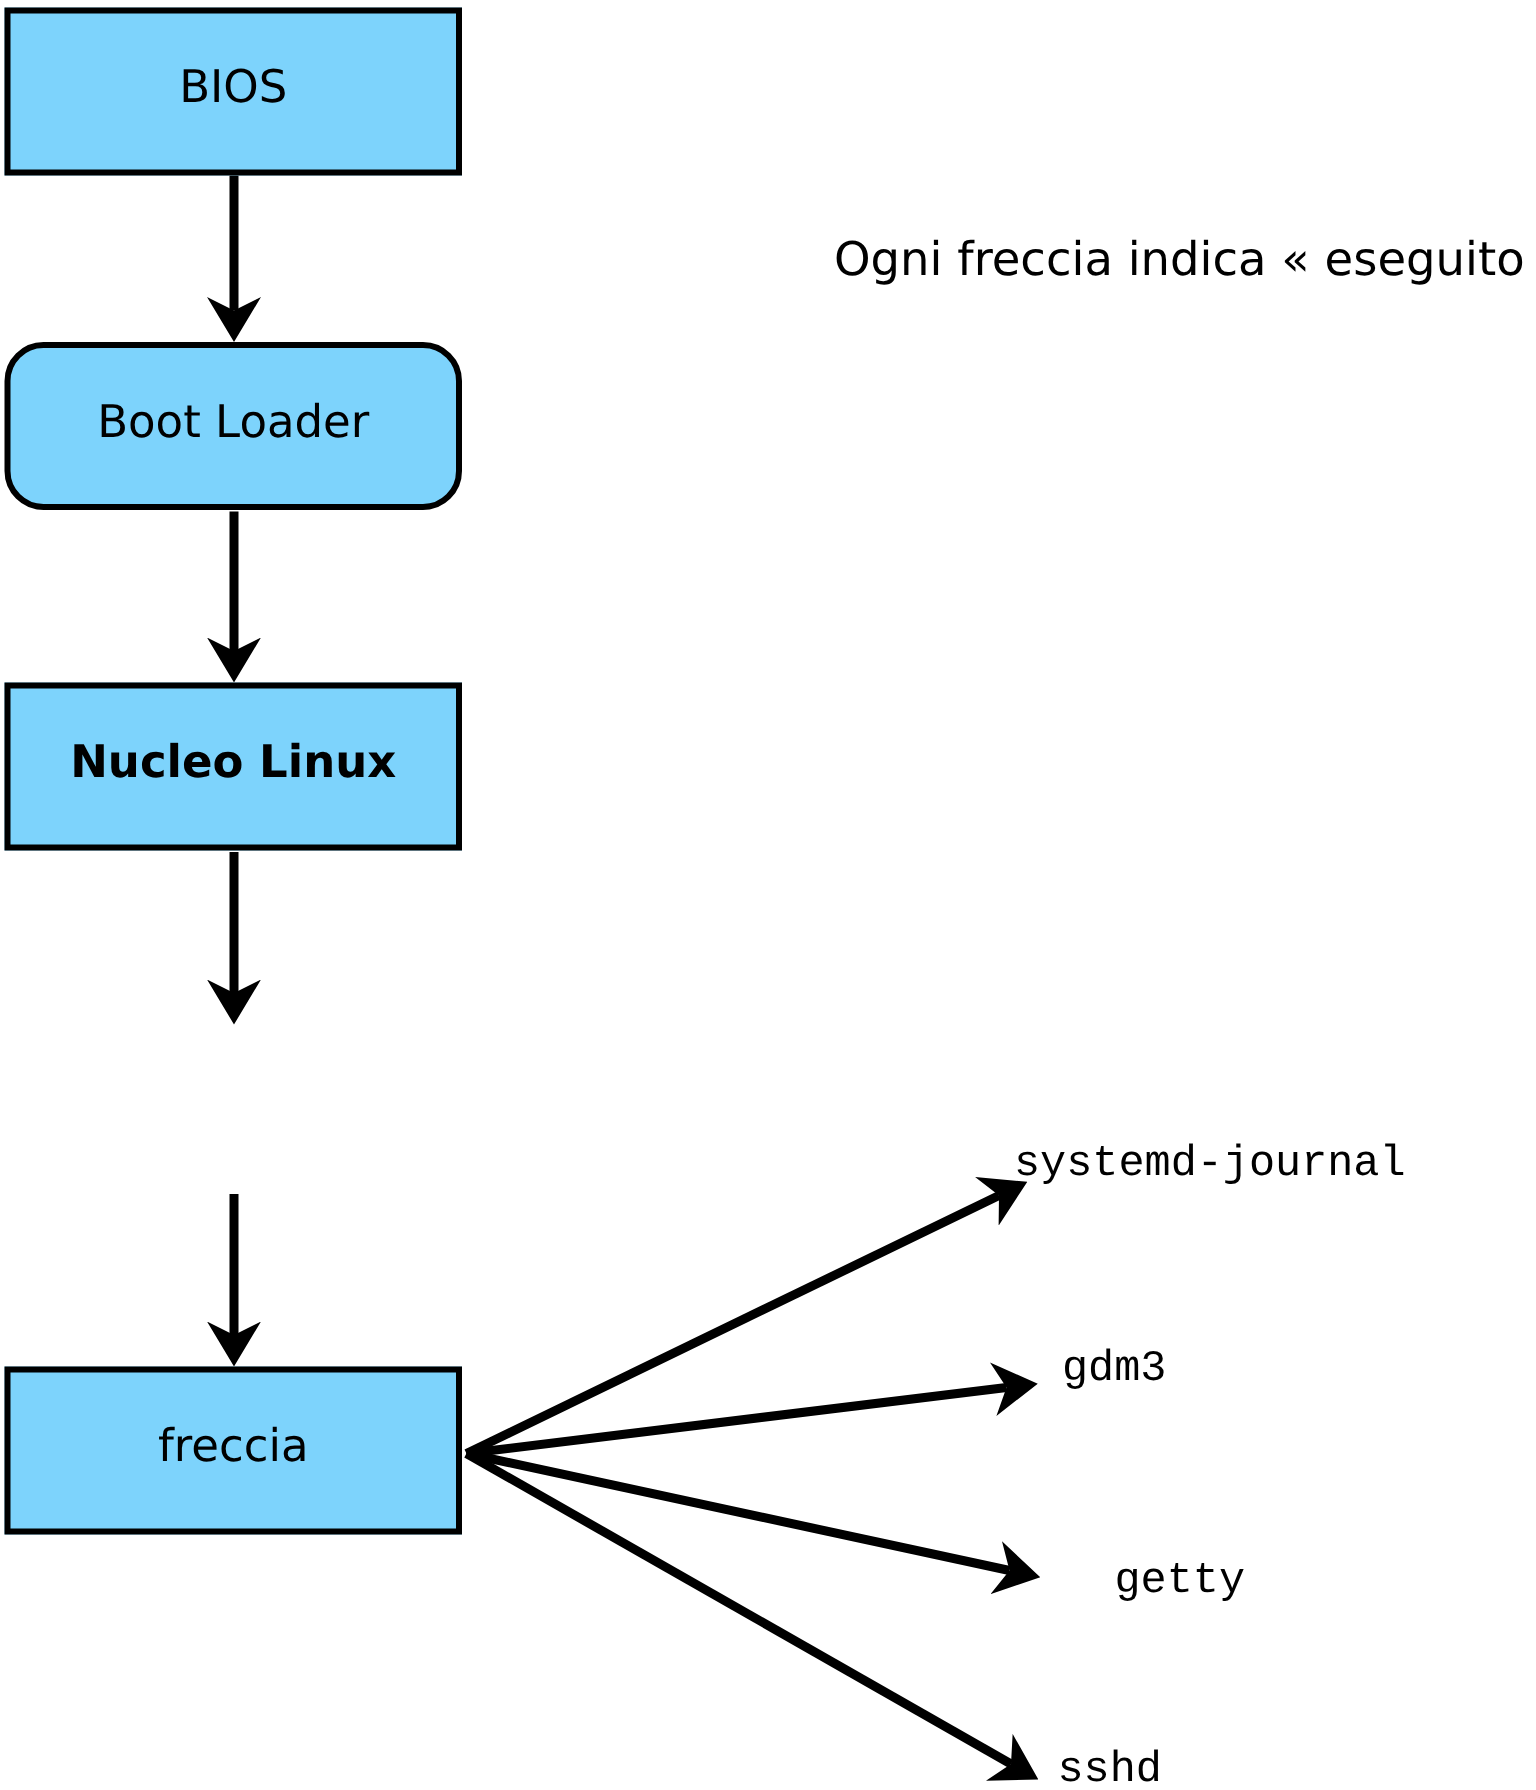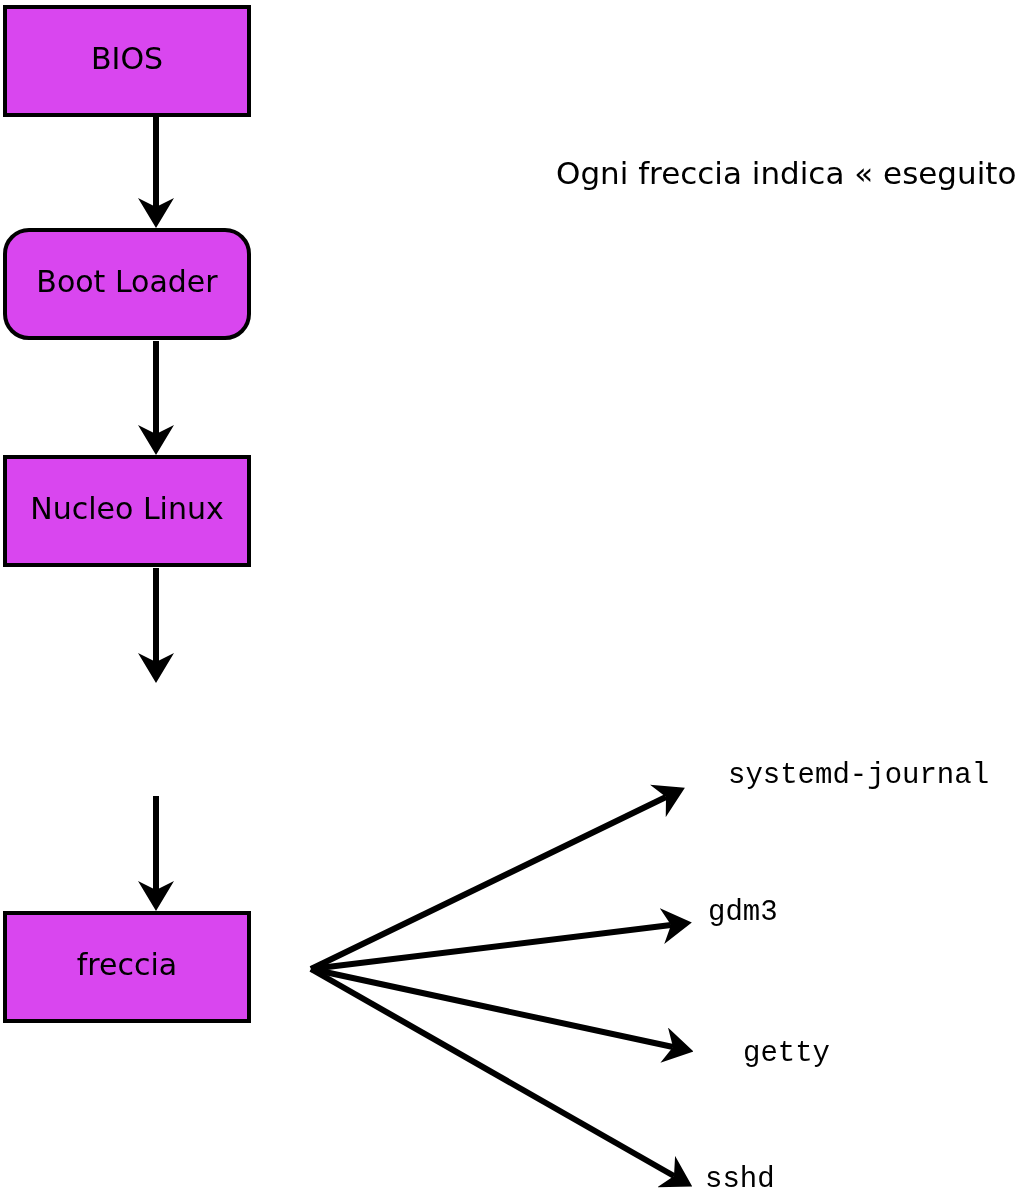--- a/index.html
+++ b/index.html
@@ -16,53 +16,53 @@
     overflow: hidden;
   }
   .arrow-layer {
     position: absolute; left: 0; top: 0;
     width: 1024px; height: 1193px;
     pointer-events: none;
   }
   .node {
     position: absolute;
     left: 3px;
-    width: 248px;
+    width: 305px;
     height: 112px;
     border: 4px solid #000000;
-    background: #d946ef;
+    background: #7dd3fc;
     display: flex;
     align-items: center;
     justify-content: center;
     font-size: 30px;
     color: #000000;
     padding-bottom: 6px;
   }
   .node-bios      { top: 5px;   }
   .node-bootldr   { top: 228px; border-radius: 26px; }
-  .node-kernel    { top: 455px; }
+  .node-kernel    { top: 455px; font-weight: bold; }
   .node-initramfs { top: 683px; }
   .node-systemd   { top: 911px; }
   .caption {
     position: absolute;
     left: 556px; top: 156px;
     font-size: 31px;
     white-space: nowrap;
     line-height: 1.1;
     color: #000000;
   }
   .svc {
     position: absolute;
     font-family: "Liberation Mono", "DejaVu Sans Mono", monospace;
     font-size: 29px;
     line-height: 1;
     white-space: nowrap;
     color: #000000;
   }
-  .svc-journal { left: 728px; top: 761px;  }
+  .svc-journal { left: 676px; top: 761px;  }
   .svc-gdm3    { left: 708px; top: 898px;  }
   .svc-getty   { left: 711px; top: 1039px; margin-left: 32px; }
   .svc-sshd    { left: 705px; top: 1165px; }
 </style>
 </head>
 <body>
 
 <div class="stage">
 
   <svg class="arrow-layer" width="1024" height="1193" viewBox="0 0 1024 1193" xmlns="http://www.w3.org/2000/svg">

